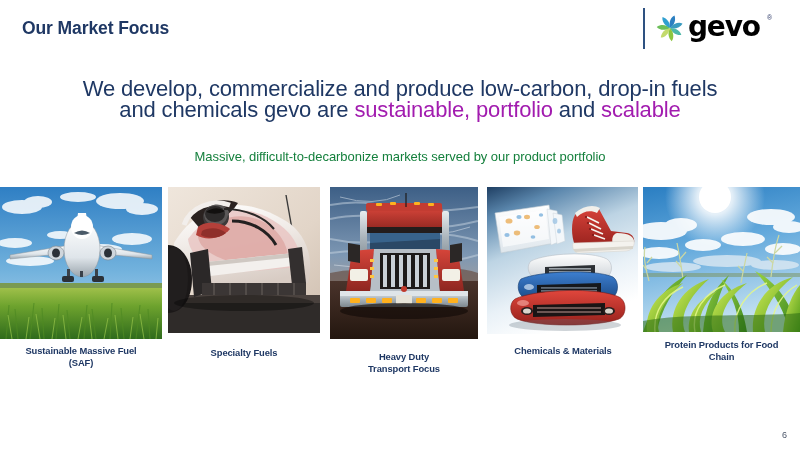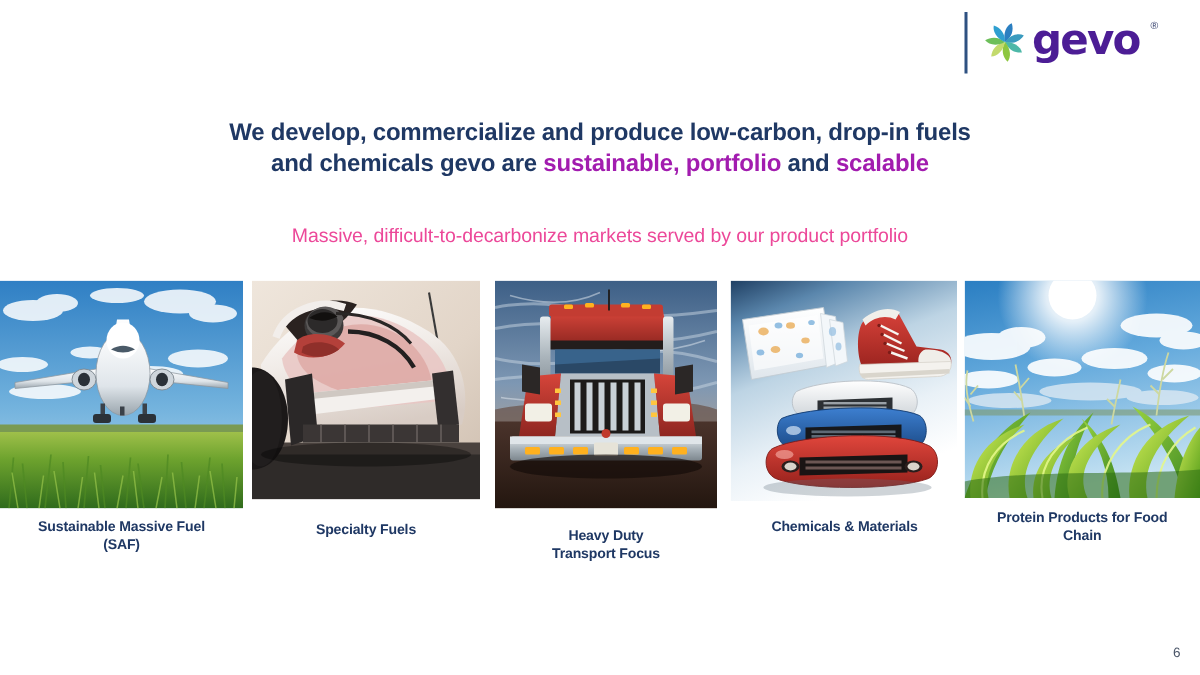--- a/index.html
+++ b/index.html
@@ -49,53 +49,53 @@
     position: absolute;
     left: 0; top: 2px;
     width: 30px; height: 30px;
   }
 
   #brand-wordmark {
     position: absolute;
     left: 33px; top: -1px;
     font-size: 28px;
     font-weight: bold;
-    color: #4c1d95;
+    color: #000000;
     letter-spacing: -1.2px;
     font-family: "DejaVu Sans", sans-serif;
   }
 
   #brand-tm {
     position: absolute;
     left: 112px; top: 3px;
     font-size: 7px;
     color: #2e3a68;
   }
 
   
   #headline {
     position: absolute;
     left: 60px; top: 78px;
     width: 680px;
     text-align: center;
-    font-size: 16px;
-    font-weight: bold;
+    font-size: 22px;
+    font-weight: normal;
     line-height: 21px;
     color: #1f3864;
     letter-spacing: -0.15px;
   }
   .hl-accent { color: #a21caf; }
 
   #subtitle {
     position: absolute;
     left: 60px; top: 149px;
     width: 680px;
     text-align: center;
     font-size: 13px;
-    color: #ec4899;
+    color: #15803d;
     letter-spacing: -0.05px;
   }
 
   
   #market-strip {
     position: absolute;
     left: 0; top: 187px;
     width: 800px; height: 200px;
   }
 
@@ -149,20 +149,21 @@
     color: #4a5568;
   }
 
   svg { display: block; }
 </style>
 </head>
 <body>
 
 <div id="slide-header">
 
+  <div id="page-title">Our Market Focus</div>
 
   <div id="header-divider"></div>
 
   <div id="brand-logo">
     <div id="brand-mark">
       <svg width="30" height="30" viewBox="0 0 60 60">
         <g transform="translate(30,30)">
           <g>
             <path d="M0,0 C -3,-12 2,-22 9,-25 C 12,-16 9,-6 0,0 Z" fill="#2b7fc1"></path>
             <g transform="rotate(51)">

